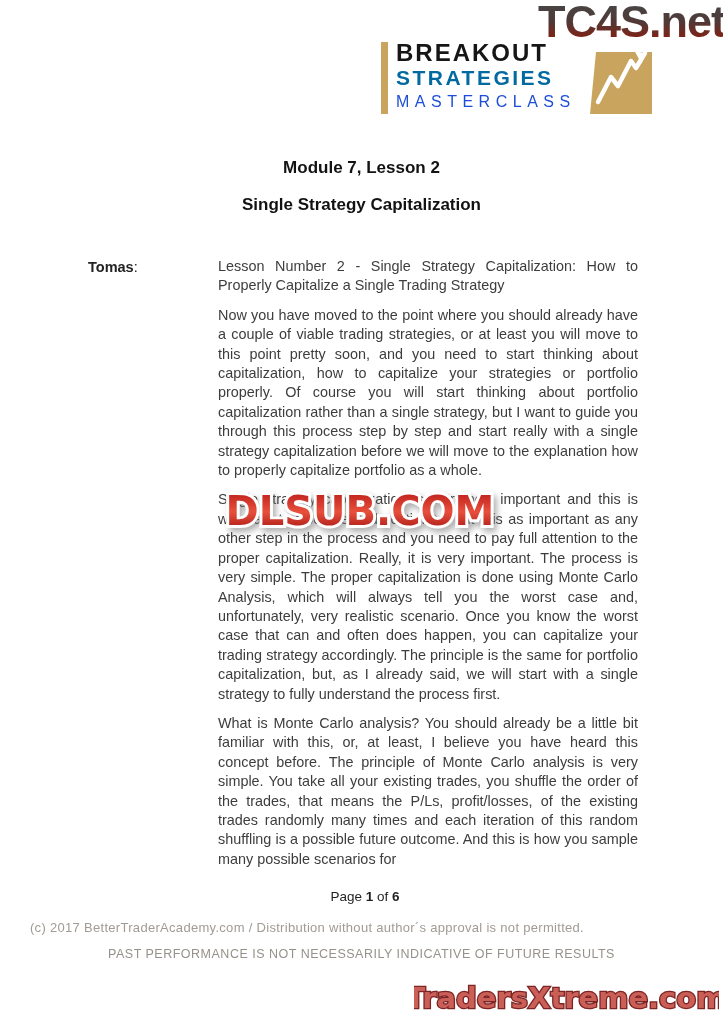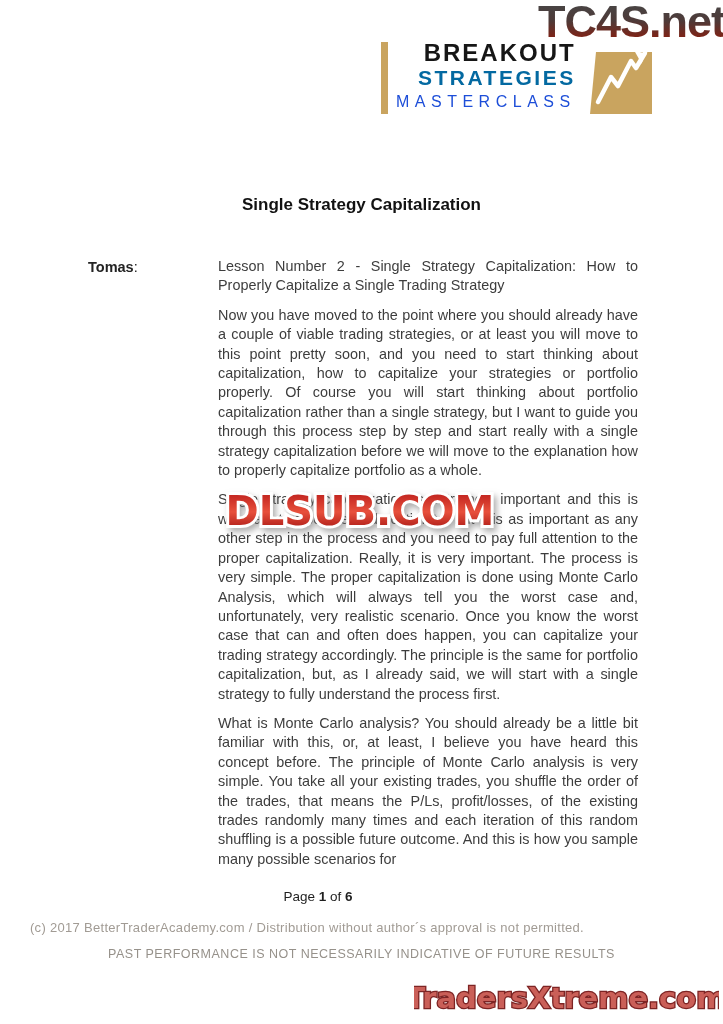--- a/index.html
+++ b/index.html
@@ -11,21 +11,21 @@
   
   .tc4s{
     position:absolute;top:-4px;right:-2px;
     font-family:"Liberation Sans",sans-serif;
     font-weight:bold;font-size:45px;letter-spacing:-1px;
     background:linear-gradient(180deg,#474747 10%,#4e3a38 48%,#7c2418 78%,#9c2012 95%);
     -webkit-background-clip:text;background-clip:text;color:transparent;
   }
 
   
-  .logo{position:absolute;left:381px;top:40px;display:flex;align-items:flex-start;text-align:right;}
+  .logo{position:absolute;left:381px;top:40px;display:flex;align-items:flex-start;}
   .logo-bar{width:7px;height:72px;background:#c9a45f;margin-right:8px;margin-top:2px;}
   .logo-words{display:flex;flex-direction:column;}
   .logo-w1{font-size:24px;font-weight:bold;color:#161616;letter-spacing:2px;line-height:26px;}
   .logo-w2{font-size:21px;font-weight:bold;color:#0369a1;letter-spacing:2.5px;line-height:24px;}
   .logo-w3{font-size:16px;font-weight:normal;color:#1d4ed8;letter-spacing:5.5px;line-height:24px;}
   .logo-icon{margin-left:10px;margin-top:0px;}
 
   
   .title1,.title2{position:absolute;left:0;width:723px;text-align:center;
     font-weight:bold;color:#121212;font-size:17px;}
@@ -39,21 +39,21 @@
     position:absolute;left:218px;top:257px;width:420px;
     font-size:14.4px;line-height:19.4px;color:#3d3d3d;text-align:justify;
   }
   .body-col p{margin:0 0 10px 0;}
 
   
   .dlsub-wrap{position:absolute;left:212px;top:482px;filter:drop-shadow(3px 4px 3px rgba(110,110,110,.55));}
 
   
   .page-number{position:absolute;top:889px;left:0;width:636px;text-align:center;
-    font-size:13.5px;color:#1f1f1f;}
+    font-size:13.5px;color:#1f1f1f;padding-left:47px;}
   .page-number .pn-b{font-weight:bold;}
   .copyright{position:absolute;top:920px;left:0;width:614px;text-align:center;
     font-size:13px;color:#a19b94;letter-spacing:.3px;}
   .disclaimer{position:absolute;top:946px;left:0;width:723px;text-align:center;
     font-size:12.5px;color:#96918a;letter-spacing:.5px;line-height:17.5px;}
   .traders-wrap{position:absolute;right:4px;top:976px;}
 </style>
 </head>
 <body>
 
@@ -68,20 +68,21 @@
       <div class="logo-w2">STRATEGIES</div>
       <div class="logo-w3">MASTERCLASS</div>
     </div>
     <svg class="logo-icon" width="70" height="80" viewBox="0 0 70 80">
       <polygon points="10,12 66,12 66,74 4,74" fill="#c9a45f"></polygon>
       <polyline points="12,62 25,37 32,46 45,21 50,28 59,13" fill="none" stroke="#ffffff" stroke-width="4.5" stroke-linecap="round" stroke-linejoin="round"></polyline>
       <polygon points="59,13 48,12 57,24" fill="#ffffff" transform="rotate(8 58 14)"></polygon>
     </svg>
   </div>
 
+  <div class="title1">Module 7, Lesson 2</div>
   <div class="title2">Single Strategy Capitalization</div>
 
   <div class="speaker"><span class="sp-name">Tomas</span><span>:</span></div>
 
   <div class="body-col">
     <p>Lesson Number 2 - Single Strategy Capitalization: How to Properly Capitalize a Single Trading Strategy</p>
     <p>Now you have moved to the point where you should already have a couple of viable trading strategies, or at least you will move to this point pretty soon, and you need to start thinking about capitalization, how to capitalize your strategies or portfolio properly. Of course you will start thinking about portfolio capitalization rather than a single strategy, but I want to guide you through this process step by step and start really with a single strategy capitalization before we will move to the explanation how to properly capitalize portfolio as a whole.</p>
     <p>Single strategy capitalization is extremely important and this is what a lot of people underestimate, but it is as important as any other step in the process and you need to pay full attention to the proper capitalization. Really, it is very important. The process is very simple. The proper capitalization is done using Monte Carlo Analysis, which will always tell you the worst case and, unfortunately, very realistic scenario. Once you know the worst case that can and often does happen, you can capitalize your trading strategy accordingly. The principle is the same for portfolio capitalization, but, as I already said, we will start with a single strategy to fully understand the process first.</p>
     <p>What is Monte Carlo analysis? You should already be a little bit familiar with this, or, at least, I believe you have heard this concept before. The principle of Monte Carlo analysis is very simple. You take all your existing trades, you shuffle the order of the trades, that means the P/Ls, profit/losses, of the existing trades randomly many times and each iteration of this random shuffling is a possible future outcome. And this is how you sample many possible scenarios for</p>
   </div>

